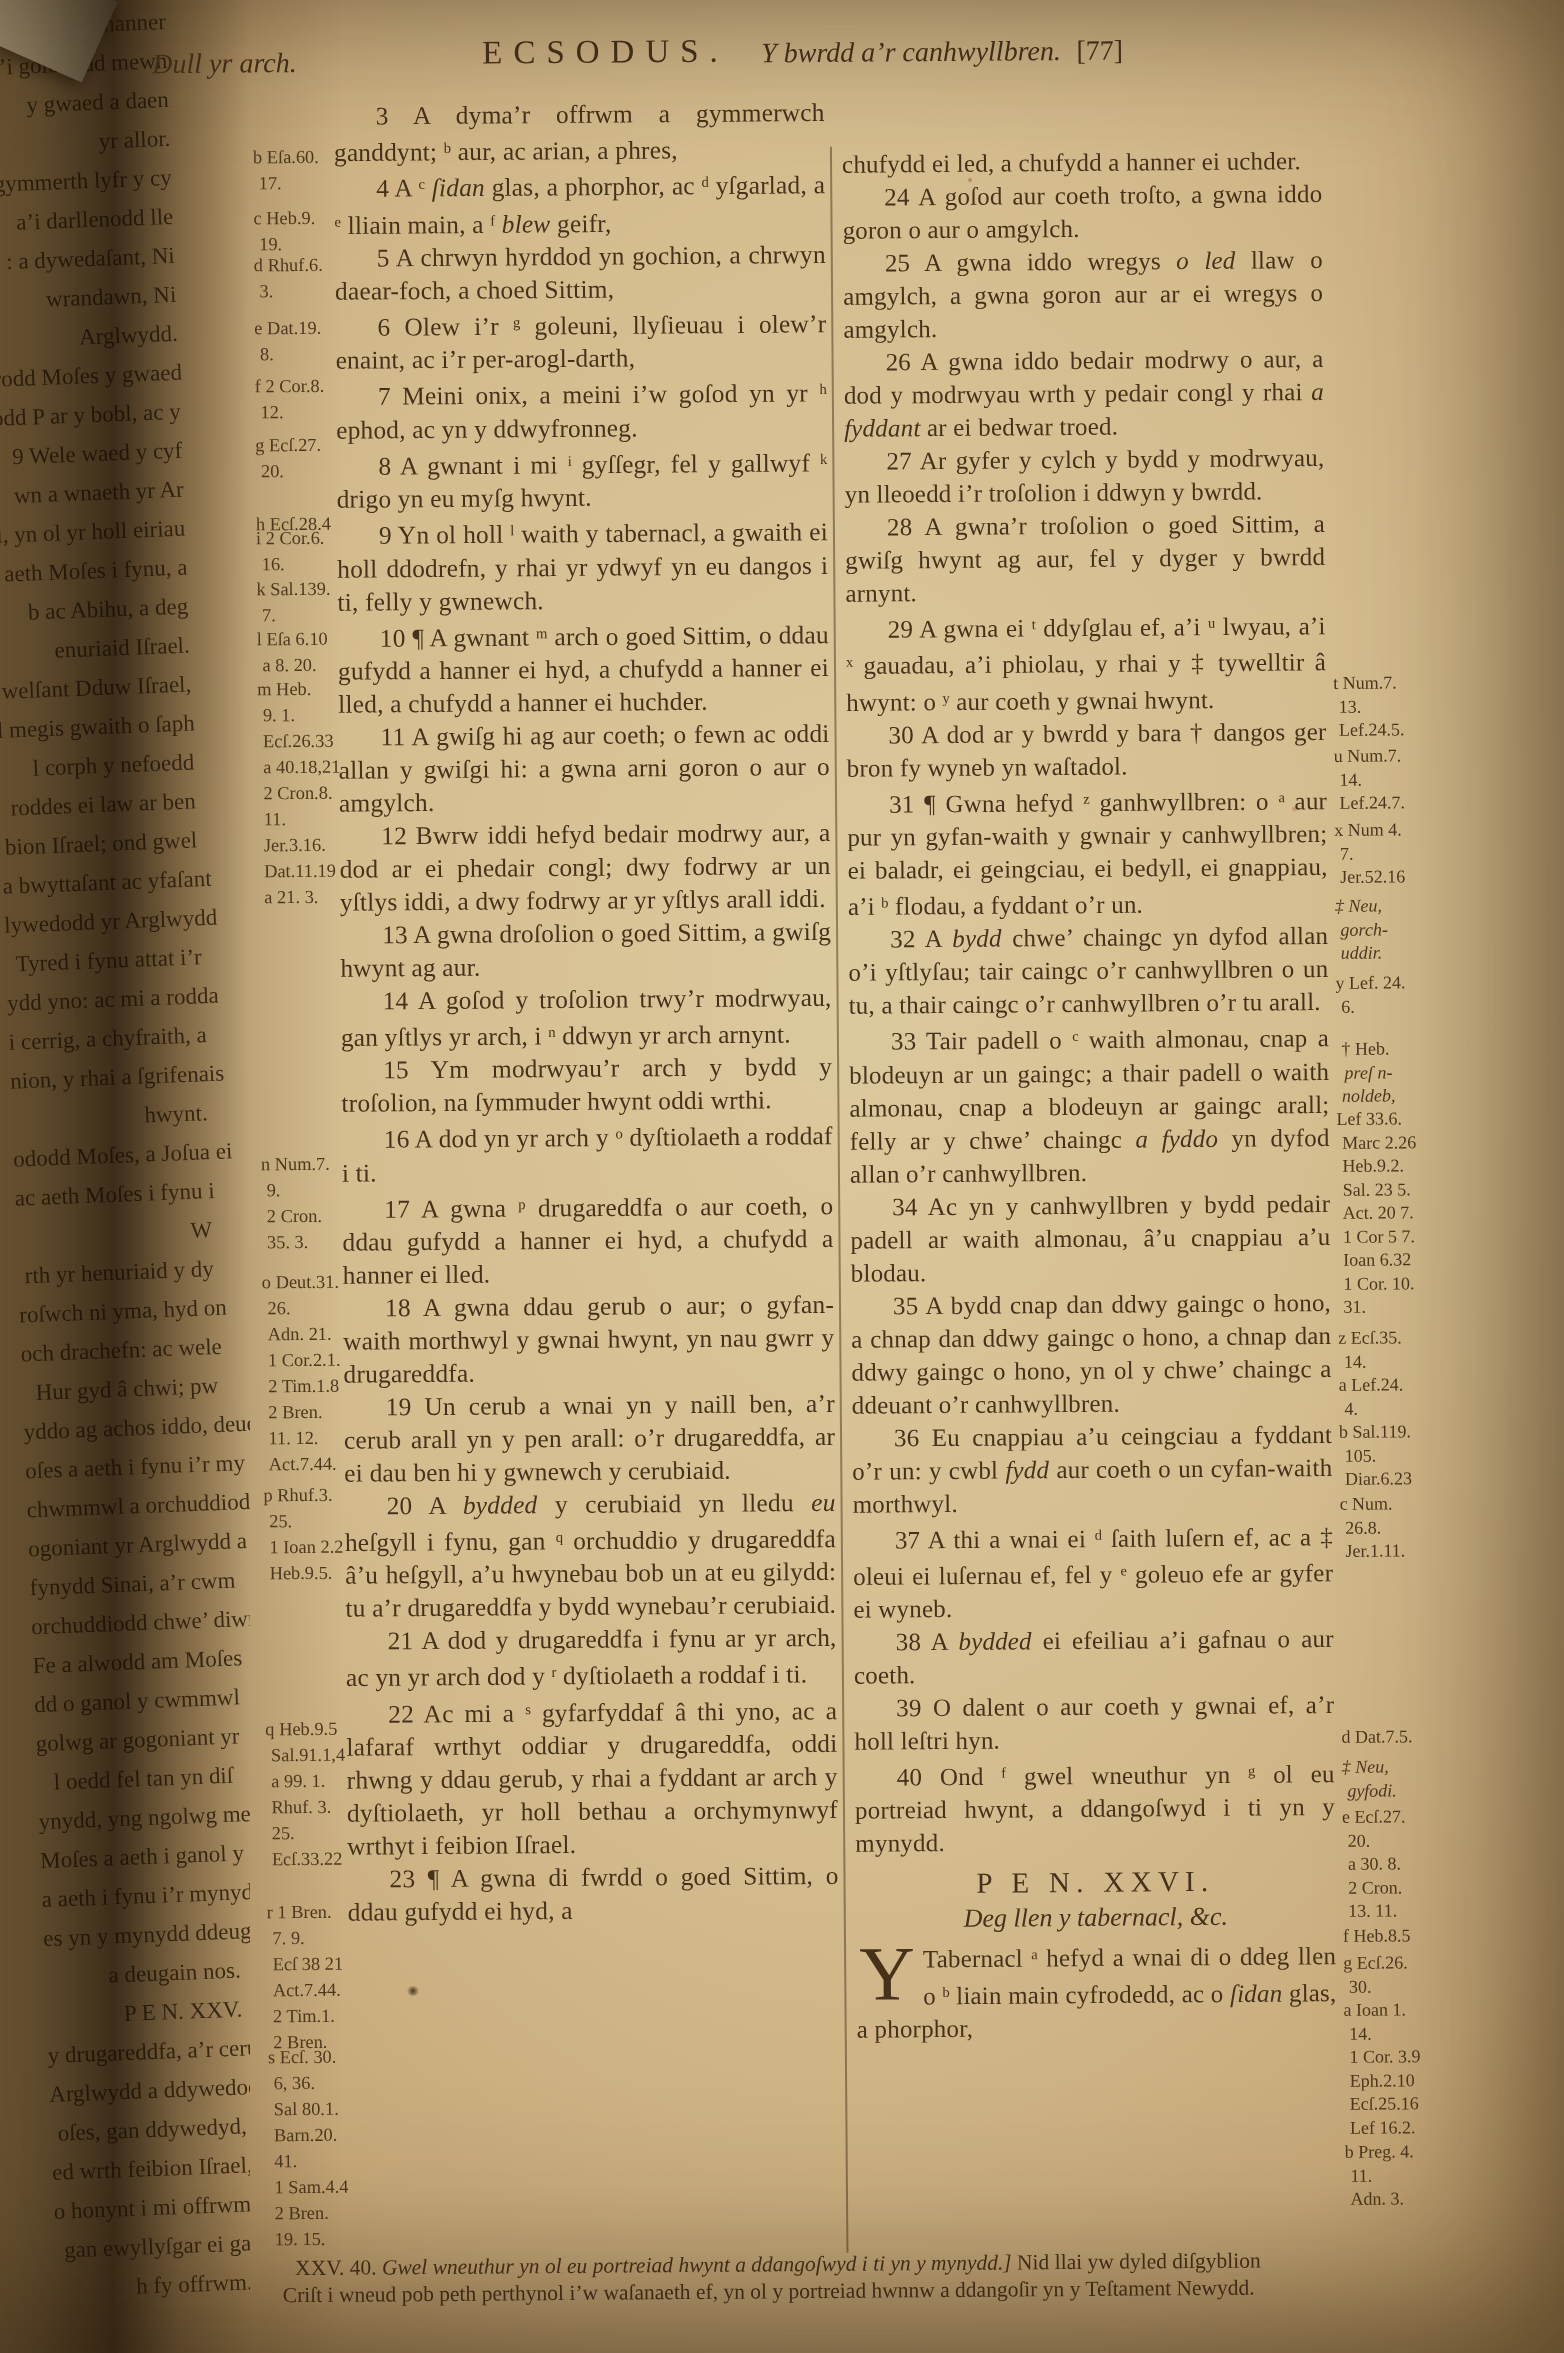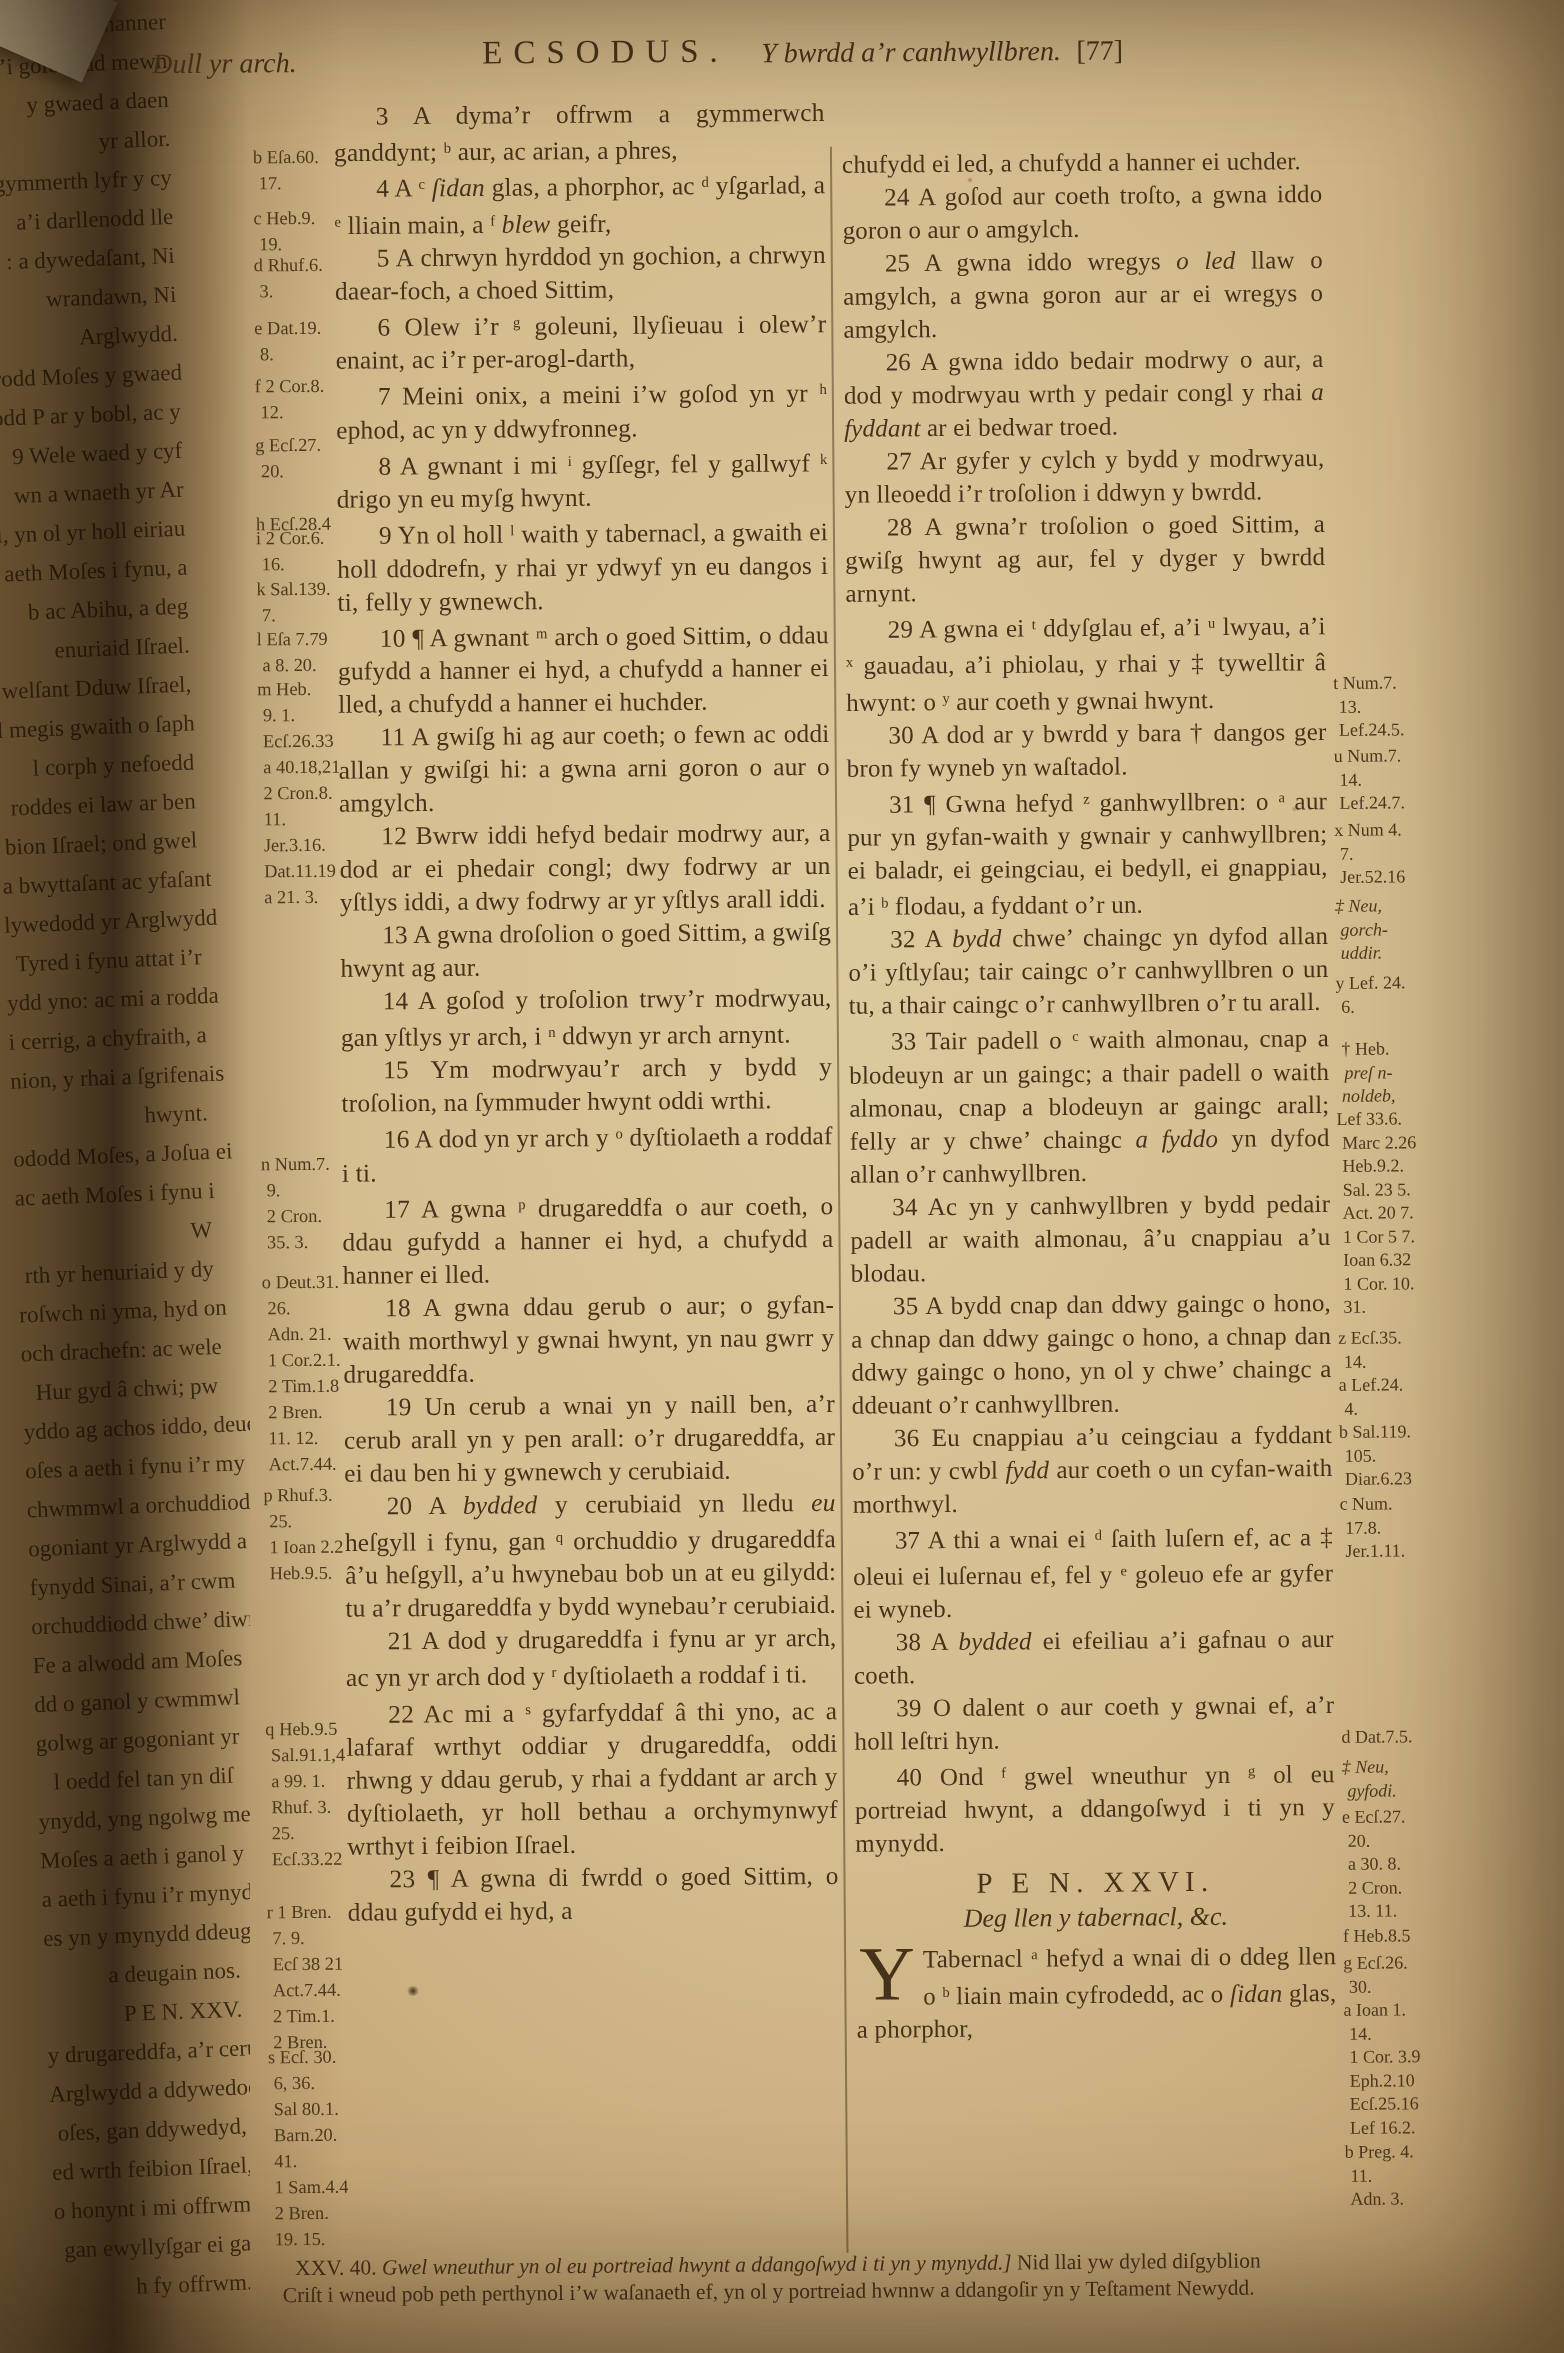--- a/index.html
+++ b/index.html
@@ -164,21 +164,21 @@
         </div>
         <div class="note" style="top: 520px;">
           <div>i 2 Cor.6.</div>
           <div>16.</div>
         </div>
         <div class="note" style="top: 571px;">
           <div>k Sal.139.</div>
           <div>7.</div>
         </div>
         <div class="note" style="top: 621px;">
-          <div>l Eſa 7.79</div>
+          <div>l Eſa 6.10</div>
           <div>a 8. 20.</div>
         </div>
         <div class="note" style="top: 671px;">
           <div>m Heb.</div>
           <div>9. 1.</div>
           <div>Ecſ.26.33</div>
           <div>a 40.18,21</div>
           <div>2 Cron.8.</div>
           <div>11.</div>
           <div>Jer.3.16.</div>
@@ -332,21 +332,21 @@
           <div>a Lef.24.</div>
           <div>4.</div>
         </div>
         <div class="note" style="top: 1424px;">
           <div>b Sal.119.</div>
           <div>105.</div>
           <div>Diar.6.23</div>
         </div>
         <div class="note" style="top: 1496px;">
           <div>c Num.</div>
-          <div>17.8.</div>
+          <div>26.8.</div>
           <div>Jer.1.11.</div>
         </div>
         <div class="note" style="top: 1729px;">
           <div>d Dat.7.5.</div>
         </div>
         <div class="note" style="top: 1759px;">
           <div class="it">‡ Neu,</div>
           <div class="it">gyfodi.</div>
         </div>
         <div class="note" style="top: 1809px;">

